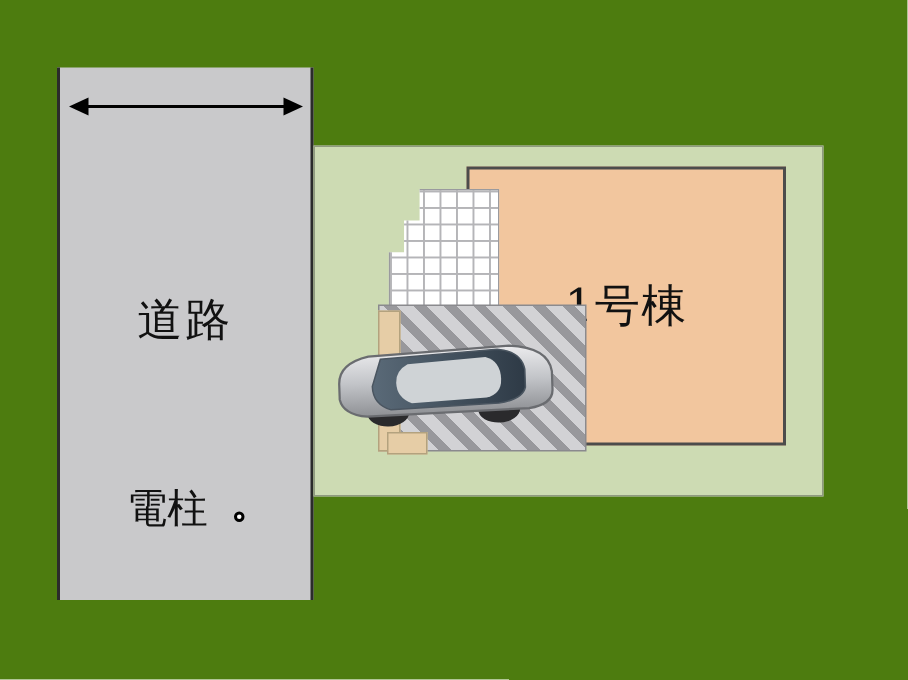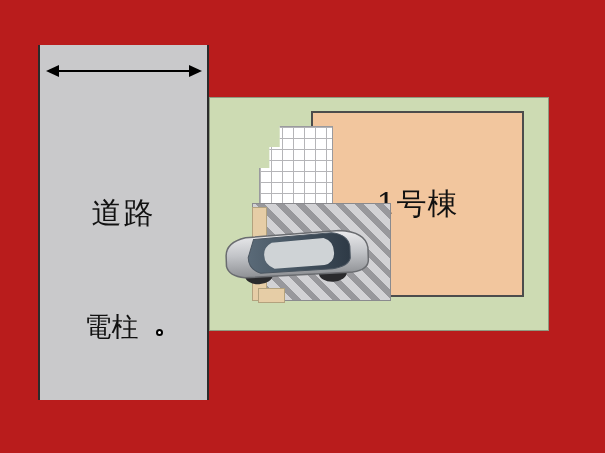--- a/index.html
+++ b/index.html
@@ -5,21 +5,21 @@
   html, body {
     margin: 0;
     padding: 0;
     background: #ffffff;
     font-family: "DejaVu Serif", "Liberation Serif", serif;
   }
   .scene {
     position: relative;
     width: 605px;
     height: 453px;
-    background: #b91c1c;
+    background: #4d7c0f;
     overflow: hidden;
   }
   .scene * { box-sizing: border-box; }
 
   
   .road {
     position: absolute;
     left: 38px; top: 45px;
     width: 171px; height: 355px;
     background: var(--road-fill, #c9c9cb);
@@ -37,21 +37,21 @@
     position: absolute;
     left: 0; top: 148px;
     width: 100%;
     text-align: center;
     font-size: 30px;
     color: var(--text, #111111);
     letter-spacing: 2px;
   }
   .pole-group {
     position: absolute;
-    left: 0; top: 264px;
+    left: 0; top: 276px;
     width: 100%;
     display: flex;
     justify-content: center;
     align-items: center;
     gap: 17px;
     font-size: 27px;
     color: var(--text, #111111);
   }
   .pole-dot {
     display: inline-block;

